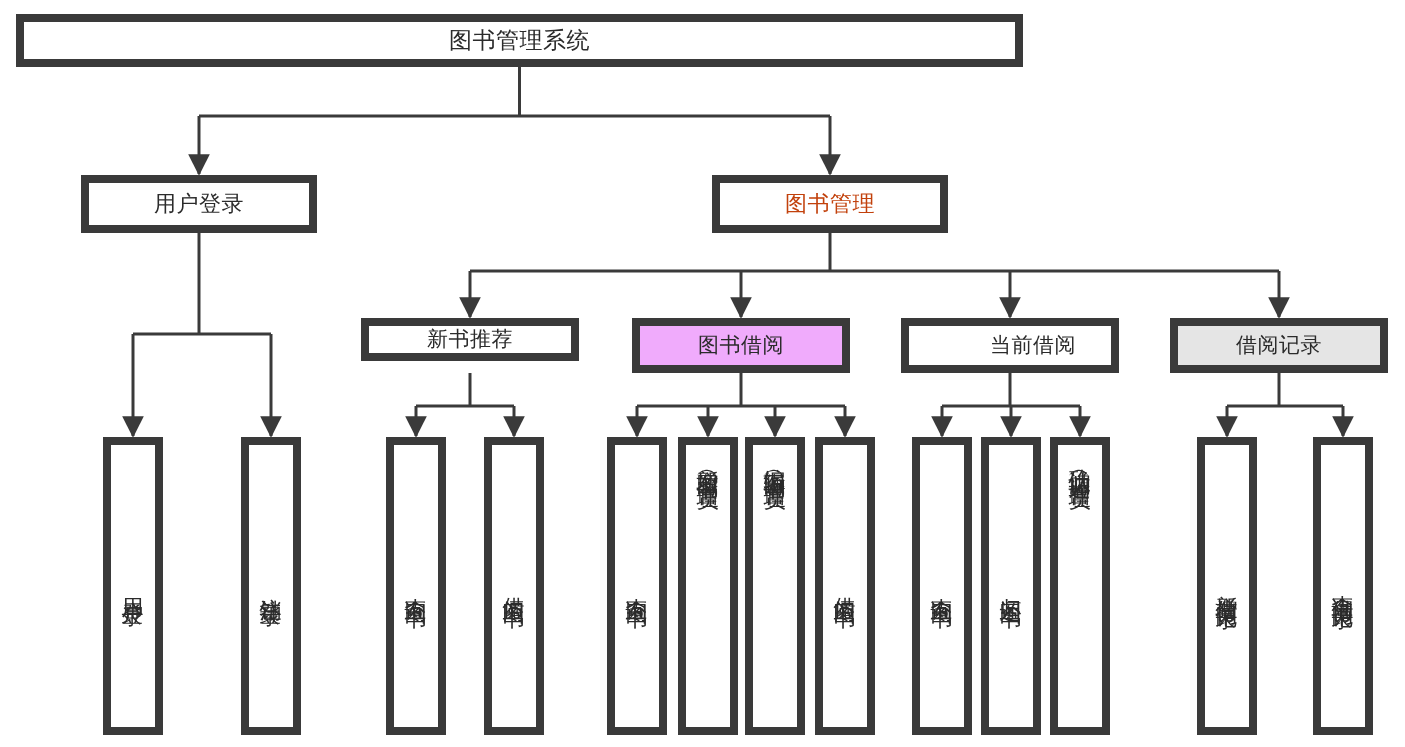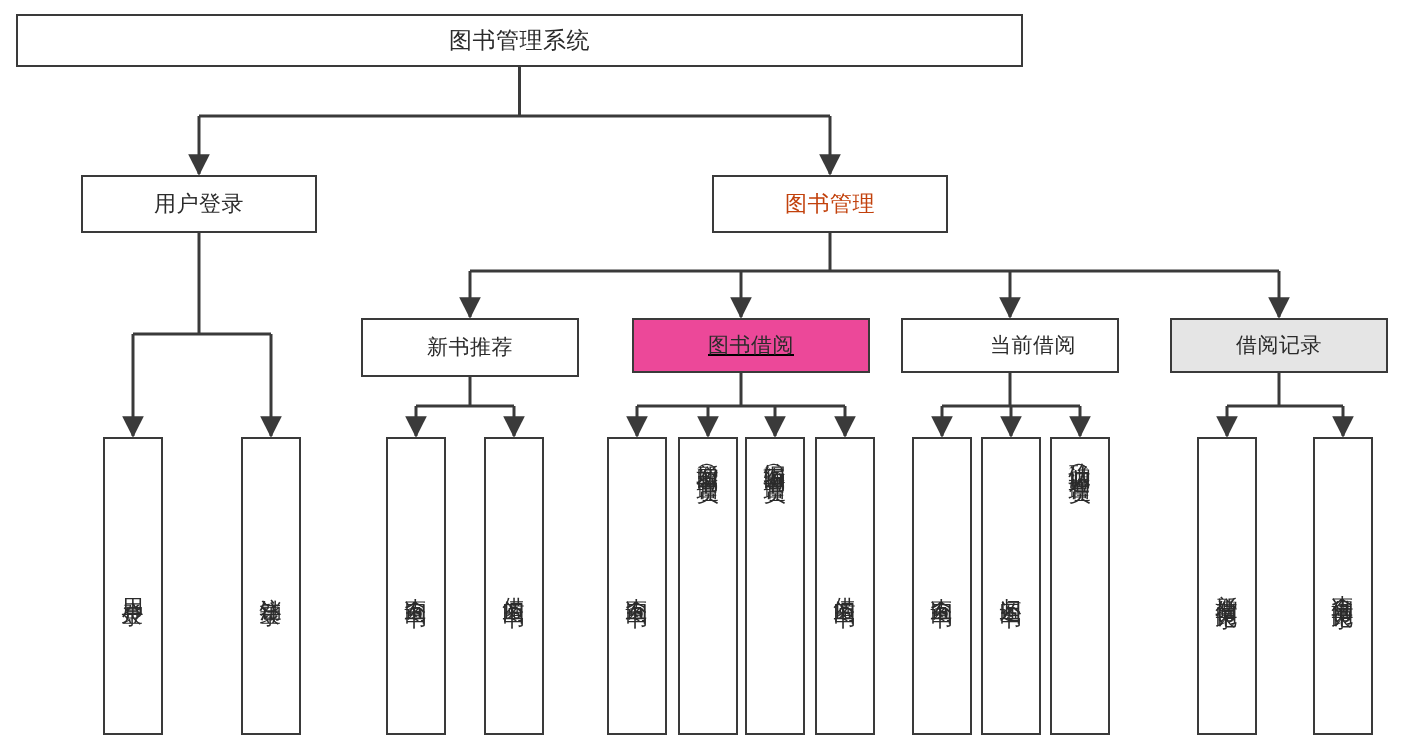--- a/index.html
+++ b/index.html
@@ -7,21 +7,21 @@
     width:1405px;height:747px;overflow:hidden;
     font-family:"DejaVu Sans","Liberation Sans",sans-serif;
   }
   #stage{position:relative;width:1405px;height:747px;background:#ffffff;}
   svg#wires{position:absolute;left:0;top:0;width:1405px;height:747px;}
 
   .node{
     position:absolute;
     box-sizing:border-box;
     background:#ffffff;
-    border:2px solid #c4b5fd;
+    border:8px solid #c4b5fd;
     display:flex;
     align-items:center;
     justify-content:center;
   }
   .node-label{
     color:#2b2b2b;
     line-height:1.18;
     text-align:center;
     white-space:pre-line;
     letter-spacing:0.5px;
@@ -104,24 +104,24 @@
   <div id="node-layer">
       <div class="node lvl0" style="left: 16px; top: 14px; width: 1007px; height: 53px; border-color: rgb(58, 58, 58); background: rgb(255, 255, 255);">
         <span class="node-label" style="color: rgb(43, 43, 43);">图书管理系统</span>
       </div>
       <div class="node lvl1" style="left: 81px; top: 175px; width: 236px; height: 58px; border-color: rgb(58, 58, 58); background: rgb(255, 255, 255);">
         <span class="node-label" style="color: rgb(43, 43, 43);">用户登录</span>
       </div>
       <div class="node lvl1" style="left: 712px; top: 175px; width: 236px; height: 58px; border-color: rgb(58, 58, 58); background: rgb(255, 255, 255);">
         <span class="node-label" style="color: #c2410c;">图书管理</span>
       </div>
-      <div class="node lvl2" style="left: 361px; top: 318px; width: 218px; height: 59px; border-color: rgb(58, 58, 58); background: rgb(255, 255, 255);">
+      <div class="node lvl2" style="left: 361px; top: 318px; width: 218px; height: 43px; border-color: rgb(58, 58, 58); background: rgb(255, 255, 255);">
         <span class="node-label" style="color: rgb(43, 43, 43);">新书推荐</span>
       </div>
-      <div class="node lvl2" style="left: 632px; top: 318px; width: 238px; height: 55px; border-color: rgb(58, 58, 58); background: #ec4899; text-decoration: underline;">
+      <div class="node lvl2" style="left: 632px; top: 318px; width: 218px; height: 55px; border-color: rgb(58, 58, 58); background: #f0abfc;">
         <span class="node-label" style="color: rgb(43, 43, 43);">图书借阅</span>
       </div>
       <div class="node lvl2" style="left: 901px; top: 318px; width: 218px; height: 55px; border-color: rgb(58, 58, 58); background: rgb(255, 255, 255);">
         <span class="node-label" style="color: rgb(43, 43, 43); margin-left: 46px;">当前借阅</span>
       </div>
       <div class="node lvl2" style="left: 1170px; top: 318px; width: 218px; height: 55px; border-color: rgb(58, 58, 58); background: #e5e5e5;">
         <span class="node-label" style="color: rgb(43, 43, 43);">借阅记录</span>
       </div>
       <div class="node lvl3 leaf center-text" style="left: 103px; top: 437px; width: 60px; height: 298px; border-color: rgb(58, 58, 58); background: rgb(255, 255, 255);">
         <span class="node-label" style="color: rgb(43, 43, 43);">用户登录</span>

